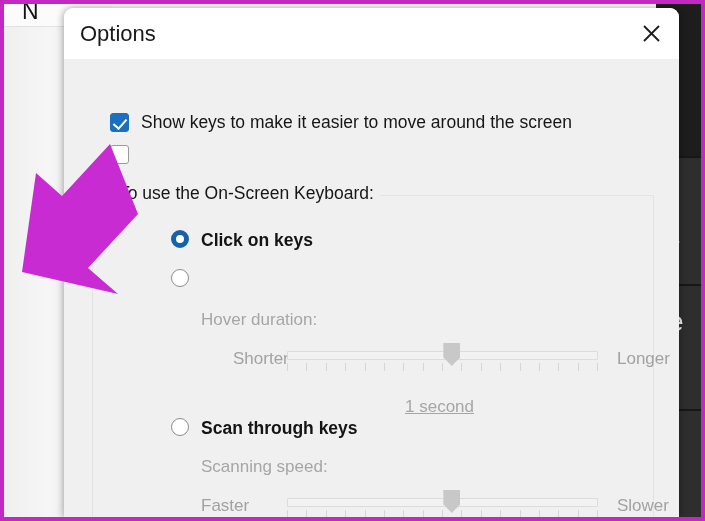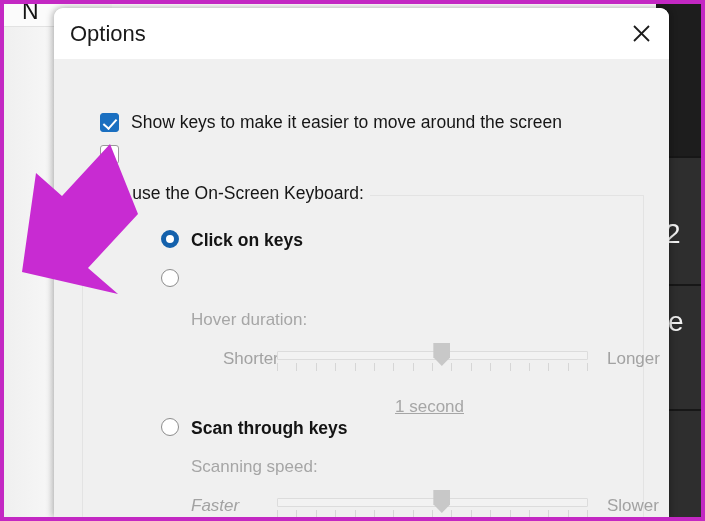--- a/index.html
+++ b/index.html
@@ -75,21 +75,21 @@
   .key-a { top: 0; height: 152px; background: #1d1d1d; border-top: none; }
   .key-b { top: 152px; height: 128px; }
   .key-b span { left: 9px; top: 62px; }
   .key-c { top: 280px; height: 125px; }
   .key-c span { left: 12px; top: 22px; }
   .key-d { top: 405px; height: 108px; }
 
   
   .dialog {
     position: absolute;
-    left: 50px;
+    left: 60px;
     top: 4px;
     width: 615px;
     height: 509px;
     background: #f0f0f0;
     border-radius: 9px 9px 0 0;
     box-shadow: -2px 0 7px rgba(0,0,0,.22), 2px 0 7px rgba(0,0,0,.18);
     overflow: hidden;
   }
   .titlebar {
     position: relative;
@@ -371,21 +371,21 @@
           <div class="value-label" style="left:312px; top:201px;">1 second</div>
         </div>
 
         <div class="radio-row" style="left:78px; top:222px;">
           <span class="rb"></span>
           <span class="radio-label">Scan through keys</span>
         </div>
 
         <div class="slider-block" style="left:0; top:0; width:562px; height:322px;">
           <div class="slider-caption" style="left:108px; top:261px;">Scanning speed:</div>
-          <div class="slider-end" style="left:108px; top:300px;font-style:italic;">Faster</div>
+          <div class="slider-end" style="left:108px; top:300px;">Faster</div>
           <div class="slider-end" style="left:524px; top:300px;">Slower</div>
 
           <div class="track" style="left:194px; top:302px; width:311px;"></div>
           <div class="ticks" id="ticks-scan" style="left:194px; top:314px; width:311px;">
               <i></i>
               <i></i>
               <i></i>
               <i></i>
               <i></i>
               <i></i>

